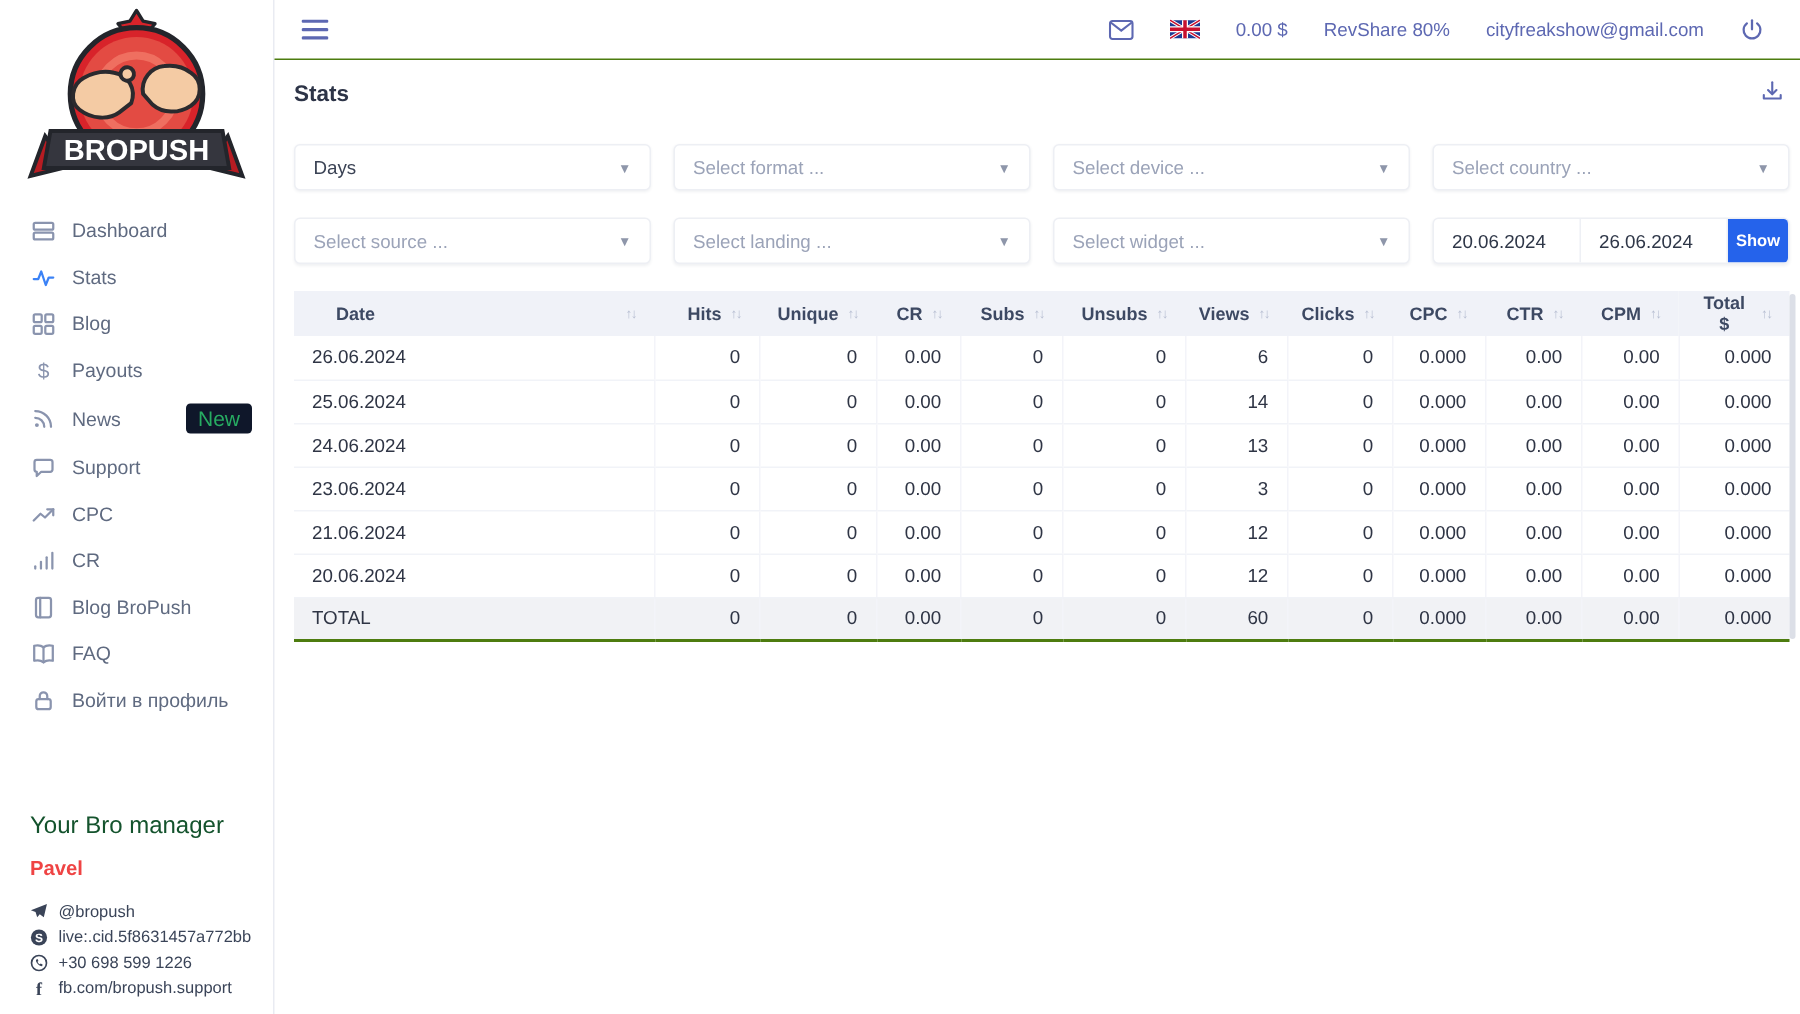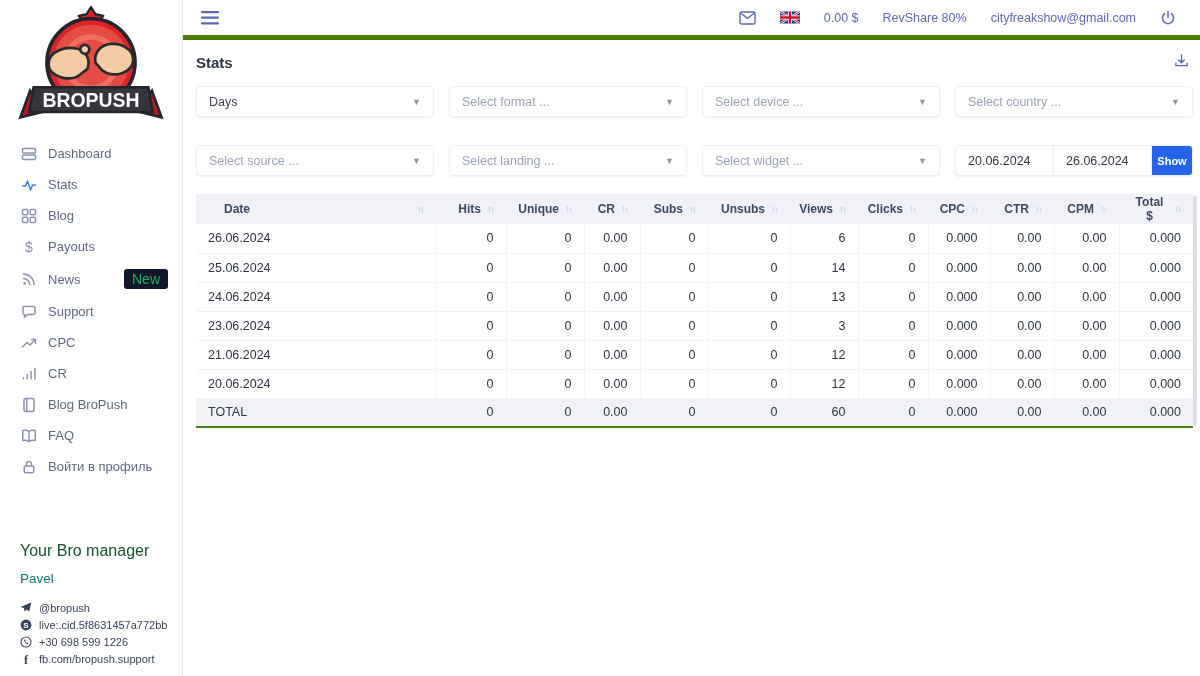--- a/index.html
+++ b/index.html
@@ -16,39 +16,39 @@
   .logo-wrap { padding:4px 0 2px; display:flex; justify-content:center; }
   .nav { padding:6px 0 0; }
   .nav-item { display:flex; align-items:center; gap:11px; padding:7px 14px 7px 20px;
     font-size:13px; color:#5f6a80; cursor:pointer; }
   .nav-item .icn { width:17px; height:17px; color:#8a94ae; display:flex; align-items:center; justify-content:center; flex:0 0 17px; }
   .nav-item.active .icn { color:#3b82f6; }
   .badge-new { margin-left:auto; background:#0f172a; color:#27ab62; font-size:14px;
     line-height:1; padding:3px 8px; border-radius:3px; }
   .manager { margin-top:auto; padding:0 10px 6px 20px; }
   .manager-label { color:#14532d; font-size:16px; margin-bottom:11px; }
-  .manager-name { color:#0f766e; font-weight:normal; font-size:13.5px; margin-bottom:16px; }
+  .manager-name { color:#ef4444; font-weight:bold; font-size:13.5px; margin-bottom:16px; }
   .contact { display:flex; align-items:center; gap:7px; font-size:11px; color:#3a4458; margin-bottom:5px; cursor:pointer; }
   .contact .cicn { width:12px; height:12px; display:flex; color:#3a4458; flex:0 0 12px; }
 
   
   .topbar { height:40px; flex:0 0 40px; display:flex; align-items:center;
-    padding:0 24px 0 18px; border-bottom:5px solid #4d7c0f; }
+    padding:0 24px 0 18px; border-bottom:1px solid #4d7c0f; }
   .hamburger { color:#5d68b2; cursor:pointer; display:flex; }
   .topbar-right { margin-left:auto; display:flex; align-items:center; gap:24px;
     color:#5d68b2; font-size:12.5px; }
   .topbar-right .tb-item { cursor:pointer; display:flex; align-items:center; }
   .flag { width:20px; height:13px; display:block; }
 
   
   .content { padding:14px 7px 0 13px; position:relative; flex:1; }
   .page-title { font-size:15px; font-weight:bold; color:#2d3447; }
   .download { position:absolute; right:11px; top:13px; color:#5d68b2; cursor:pointer; }
 
-  .filters { margin-top:15px; display:grid; grid-template-columns:repeat(4,1fr); gap:28px 15px; }
+  .filters { margin-top:25px; display:grid; grid-template-columns:repeat(4,1fr); gap:18px 15px; }
   .select { height:31px; background:#fff; border:1px solid #edeff4; border-radius:4px;
     box-shadow:0 1px 2px rgba(40,50,80,.07); display:flex; align-items:center;
     padding:0 12px; font-size:12.5px; color:#9ba3b8; cursor:pointer; }
   .select.filled { color:#3a4254; }
   .select .chev { margin-left:auto; color:#8e96aa; font-size:9px; }
   .dates { display:flex; background:#fff; border:1px solid #edeff4; border-radius:4px;
     box-shadow:0 1px 2px rgba(40,50,80,.07); overflow:hidden; height:31px; }
   .date-input { flex:1; display:flex; align-items:center; padding-left:12px;
     font-size:12.5px; color:#2f3748; border-right:1px solid #eef0f5; cursor:text; }
   .show-btn { width:40px; flex:0 0 40px; background:#2563eb; color:#fff; font-size:11px;

